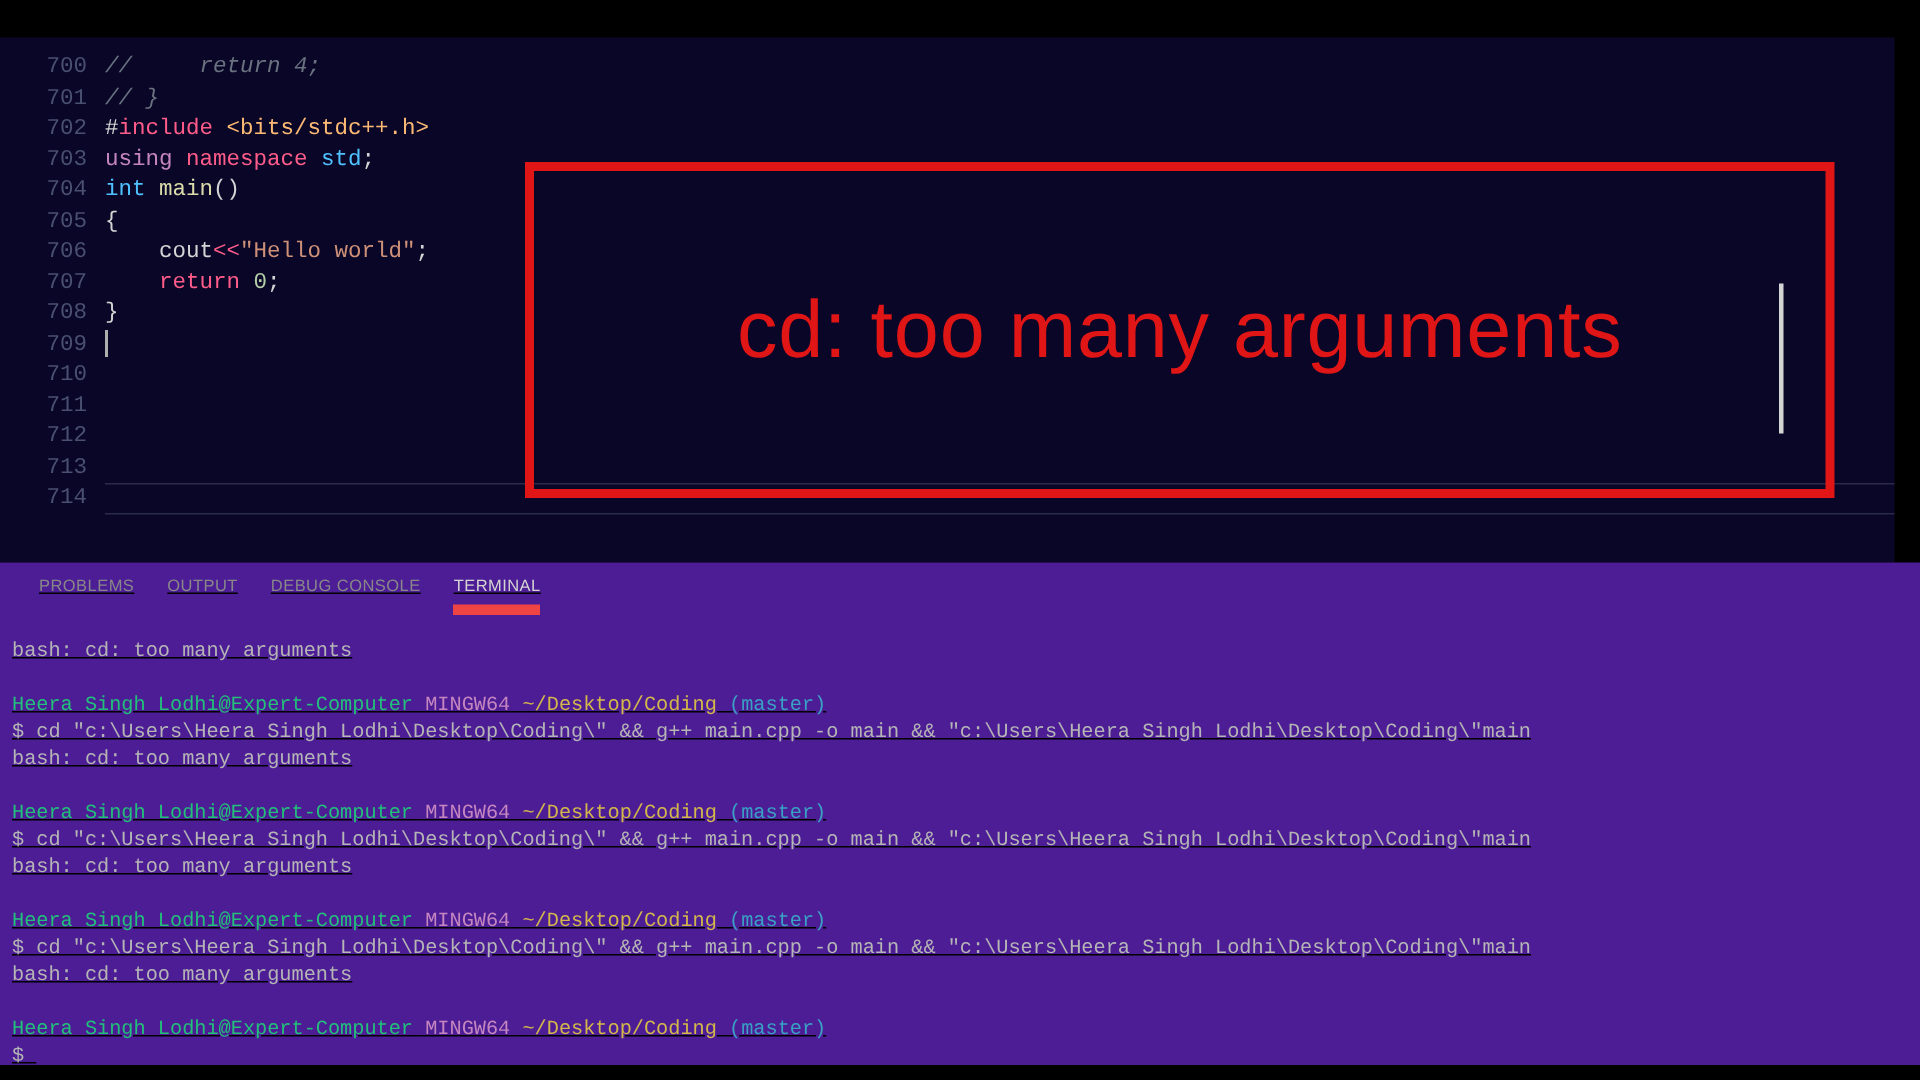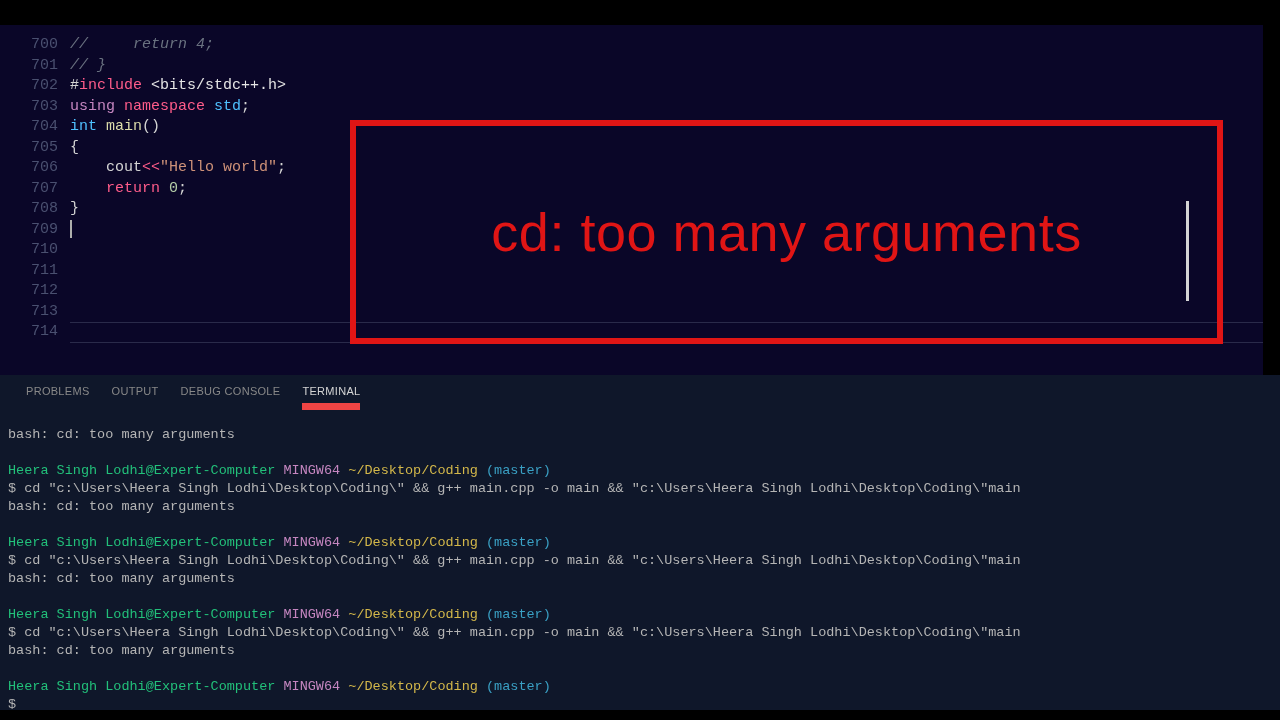--- a/index.html
+++ b/index.html
@@ -38,40 +38,40 @@
   position: relative;
 }
 .code-line { white-space: pre; color: #d4d4d4; }
 .tok-comment { color: #6a7280; font-style: italic; }
 .tok-keyword { color: #ff5c8a; }
 .tok-keyword2 { color: #c586c0; }
 .tok-type { color: #4fc1ff; }
 .tok-func { color: #dcdcaa; }
 .tok-string { color: #ce9178; }
 .tok-punct { color: #d4d4d4; }
-.tok-angle { color: #e5e5e5; }
+.tok-angle { color: #fdba74; }
 .tok-number { color: #b5cea8; }
 .current-line {
   position: absolute;
   left: 0;
   right: 0;
   height: 20.5px;
   border-top: 1px solid #2a2a4a;
   border-bottom: 1px solid #2a2a4a;
 }
 .cursor {
   display: inline-block;
   width: 2px;
   height: 18px;
   background: #aeafad;
   vertical-align: text-bottom;
 }
 .overlay-box {
   position: absolute;
-  top: 120px;
+  top: 108px;
   left: 350px;
   width: 873px;
   height: 224px;
   border: 6px solid #e01515;
   background: rgba(10,6,40,0.0);
   display: flex;
   align-items: center;
   justify-content: center;
 }
 .overlay-text {
@@ -88,21 +88,22 @@
   width: 3px;
   height: 100px;
   background: #d4d4d4;
 }
 .panel-area {
   position: absolute;
   top: 375px;
   left: 0;
   right: 0;
   bottom: 10px;
-  background: #0f172a;
+  background: #4c1d95;
+  text-decoration: underline;
 }
 .tabs {
   display: flex;
   gap: 22px;
   padding: 10px 26px 8px 26px;
   font-family: 'Segoe UI', sans-serif;
   font-size: 11px;
   letter-spacing: 0.3px;
   color: #888;
 }

